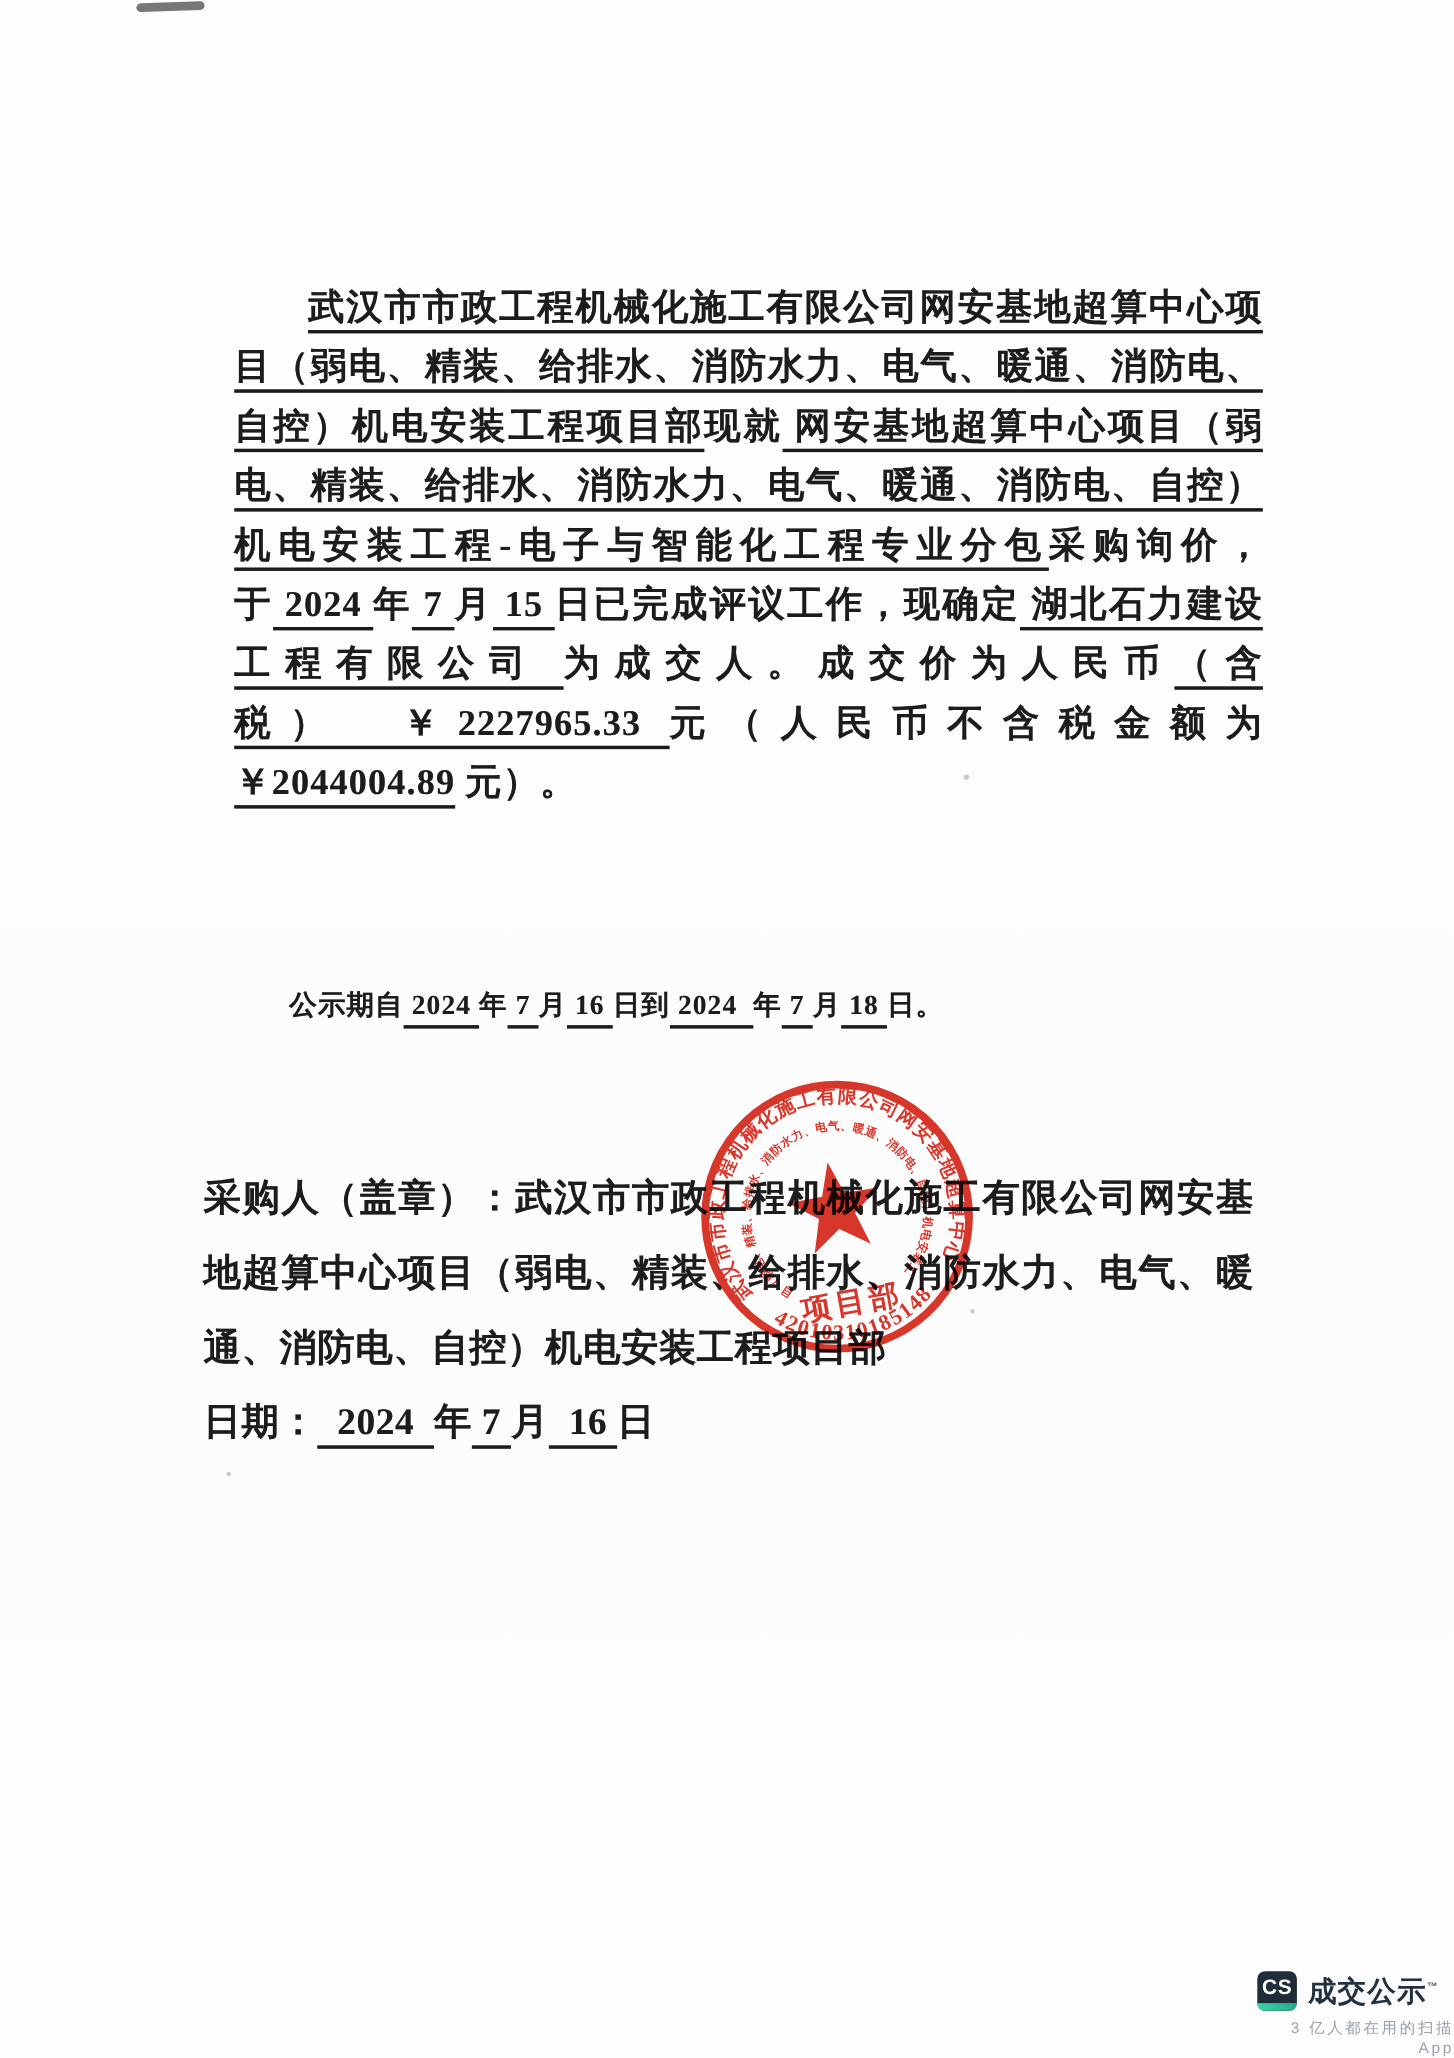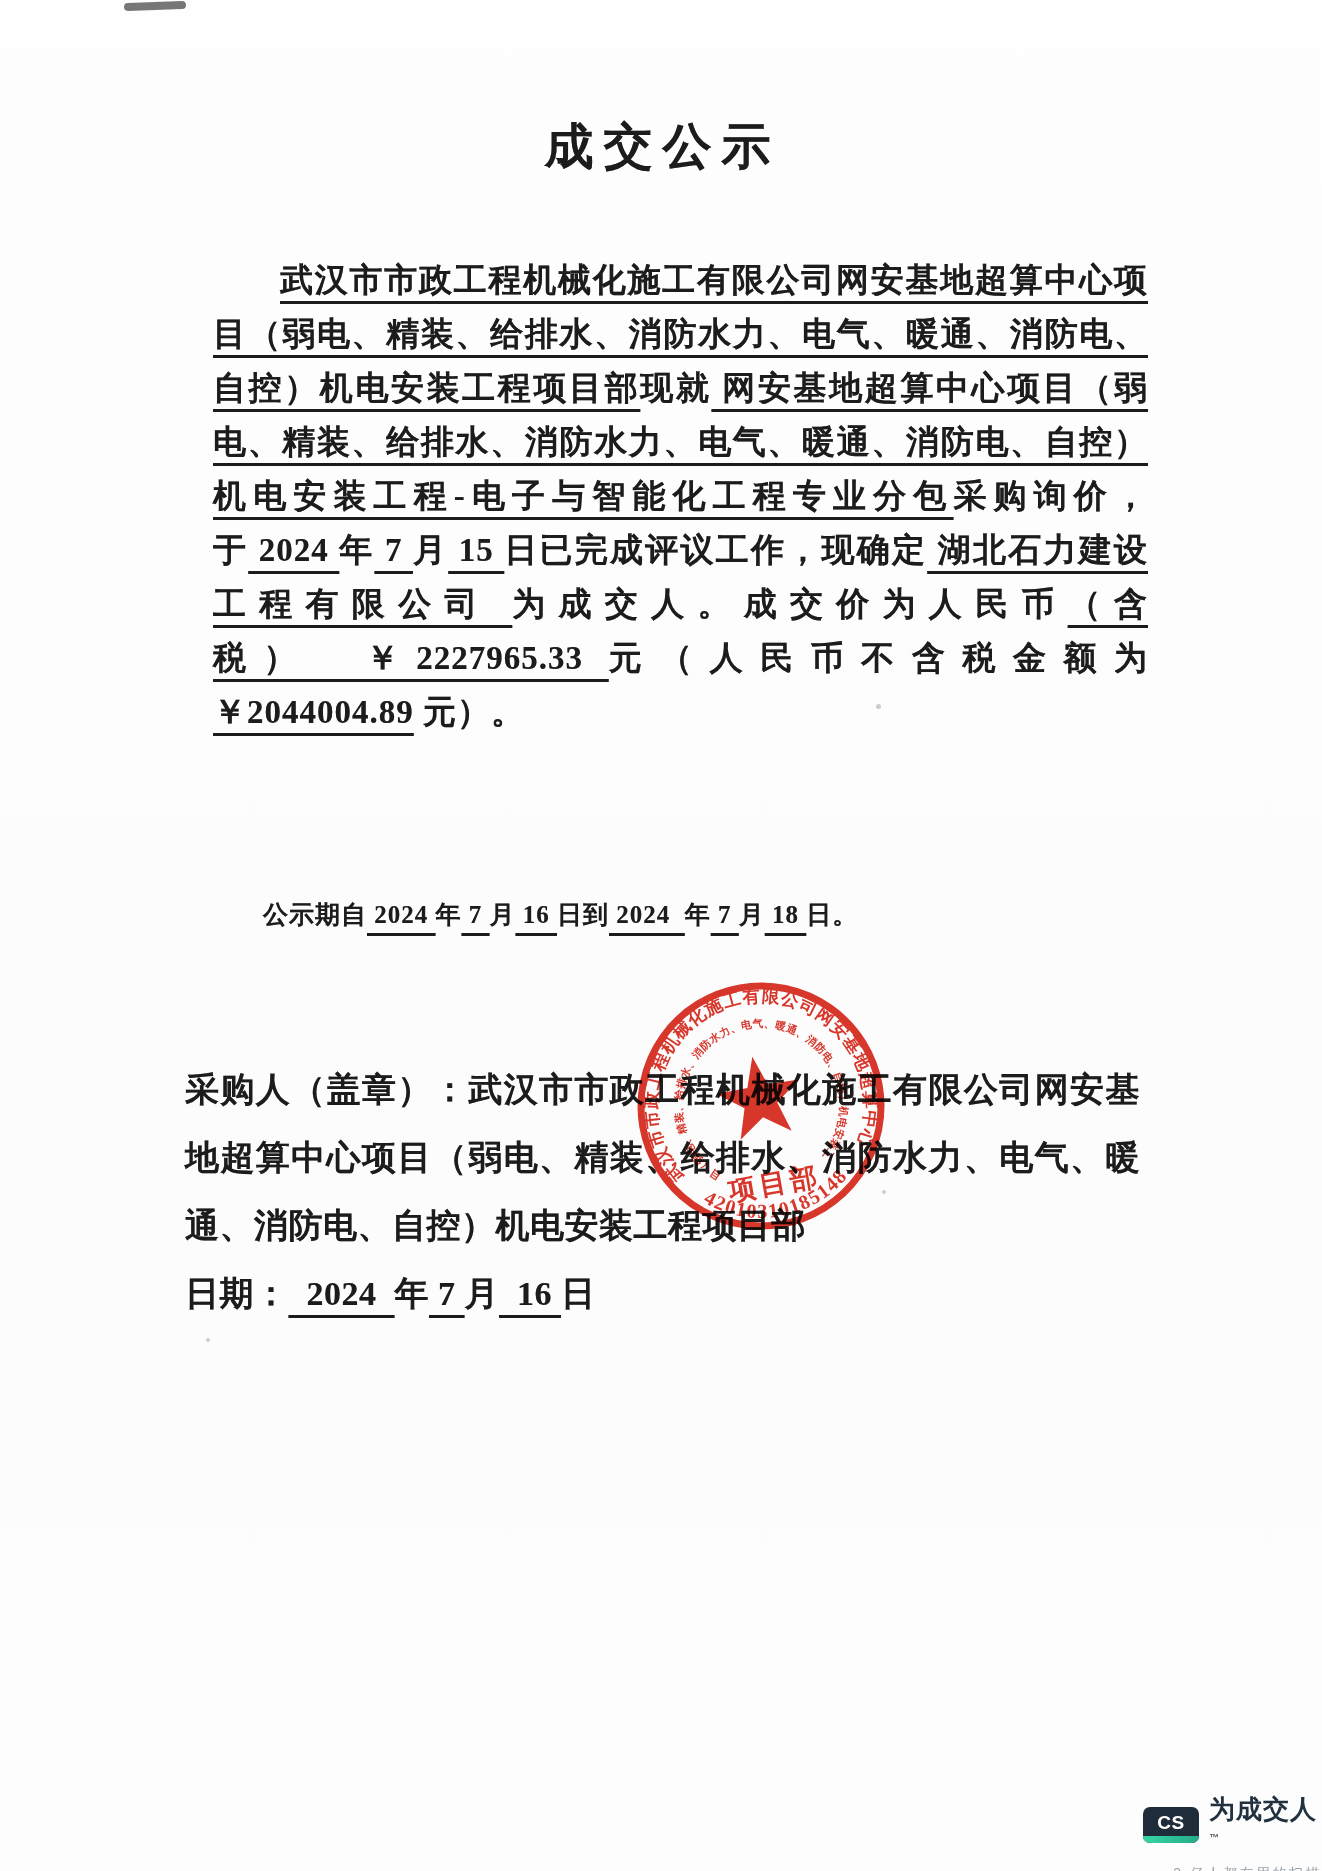--- a/index.html
+++ b/index.html
@@ -35,40 +35,39 @@
   .stamp-ring{fill:none;stroke:#d8271b;stroke-width:7;}
   .st-outer{font-size:17.5px;font-weight:700;fill:#d8271b;letter-spacing:1px;font-family:"Liberation Serif","DejaVu Serif",serif;}
   .st-inner{font-size:10.5px;font-weight:700;fill:#d8271b;letter-spacing:.5px;font-family:"Liberation Serif","DejaVu Serif",serif;}
   .st-code{font-size:20px;font-weight:700;fill:#d8271b;letter-spacing:1.5px;font-family:"Liberation Serif","DejaVu Serif",serif;}
   .st-label{font-size:27px;font-weight:700;fill:#d8271b;letter-spacing:4px;font-family:"Liberation Serif","DejaVu Serif",serif;}
   .st-star{fill:#d8271b;}
   
   .watermark{position:absolute;left:1143px;top:1792px;font-family:"Liberation Sans","DejaVu Sans",sans-serif;}
   .wm-row{display:flex;align-items:center;gap:10px;}
   .wm-logo{
-    width:56px;height:36px;border-radius:7px;background:#1f2d3a;position:relative;overflow:hidden;
+    width:36px;height:36px;border-radius:7px;background:#1f2d3a;position:relative;overflow:hidden;
     display:flex;align-items:center;justify-content:center;flex:0 0 auto;
   }
   .wm-logo span{color:#fff;font-size:19px;font-weight:700;letter-spacing:.5px;margin-top:-5px;}
   .wm-logo-strip{position:absolute;bottom:0;left:0;right:0;height:7px;background:linear-gradient(90deg,#36d6a6,#25ab88);}
   .wm-name{font-size:26px;font-weight:700;color:#22313f;letter-spacing:1px;}
   .wm-name sup{font-size:10px;color:#55606b;}
   .wm-tagline{margin-top:7px;text-align:right;font-size:14px;color:#9aa2ab;letter-spacing:2.5px;}
 </style>
 </head>
 <body>
 
 <div class="page">
 
   <div class="scan-mark"></div>
   <div class="speck" style="left:876px;top:704px;width:5px;height:5px;"></div>
   <div class="speck" style="left:206px;top:1338px;width:4px;height:4px;"></div>
   <div class="speck" style="left:882px;top:1190px;width:4px;height:4px;"></div>
 
-  <div class="title">成交公示</div>
 
   <p class="para para1"><span class="u">武汉市市政工程机械化施工有限公司网安基地超算中心项目（弱电、精装、给排水、消防水力、电气、暖通、消防电、自控）机电安装工程项目部</span><span>现就</span><span class="u">&nbsp;网安基地超算中心项目（弱电、精装、给排水、消防水力、电气、暖通、消防电、自控）机电安装工程-电子与智能化工程专业分包</span><span>采购询价，于</span><span class="u">&nbsp;2024&nbsp;</span><span>年</span><span class="u">&nbsp;7&nbsp;</span><span>月</span><span class="u">&nbsp;15&nbsp;</span><span>日已完成评议工作，现确定</span><span class="u">&nbsp;湖北石力建设工程有限公司&nbsp;</span><span>为成交人。成交价为人民币</span><span class="u">（含税）&nbsp;&nbsp;￥2227965.33&nbsp;</span><span>元（人民币不含税金额为</span><span class="u">￥2044004.89</span><span>&nbsp;元）。</span></p>
 
   <p class="para period"><span>公示期自</span><span class="u">&nbsp;2024&nbsp;</span><span>年</span><span class="u">&nbsp;7&nbsp;</span><span>月</span><span class="u">&nbsp;16&nbsp;</span><span>日到</span><span class="u">&nbsp;2024&nbsp;&nbsp;</span><span>年</span><span class="u">&nbsp;7&nbsp;</span><span>月</span><span class="u">&nbsp;18&nbsp;</span><span>日。</span></p>
 
   <div class="bottom-block">
     <p><span>采购人（盖章）：武汉市市政工程机械化施工有限公司网安基地超算中心项目（弱电、精装、给排水、消防水力、电气、暖通、消防电、自控）机电安装工程项目部</span></p>
     <p><span>日期：</span><span class="u">&nbsp;&nbsp;2024&nbsp;&nbsp;</span><span>年</span><span class="u">&nbsp;7&nbsp;</span><span>月</span><span class="u">&nbsp;&nbsp;16&nbsp;</span><span>日</span></p>
   </div>
 
@@ -93,18 +92,18 @@
       </text>
     </svg>
   </div>
 
   <div class="watermark">
     <div class="wm-row">
       <div class="wm-logo">
         <span>CS</span>
         <div class="wm-logo-strip"></div>
       </div>
-      <div class="wm-name"><span>为成交人</span><sup>™</sup></div>
+      <div class="wm-name"><span>成交公示</span><sup>™</sup></div>
     </div>
     <div class="wm-tagline">3 亿人都在用的扫描 App</div>
   </div>
 
 </div>
 
 </body></html>

